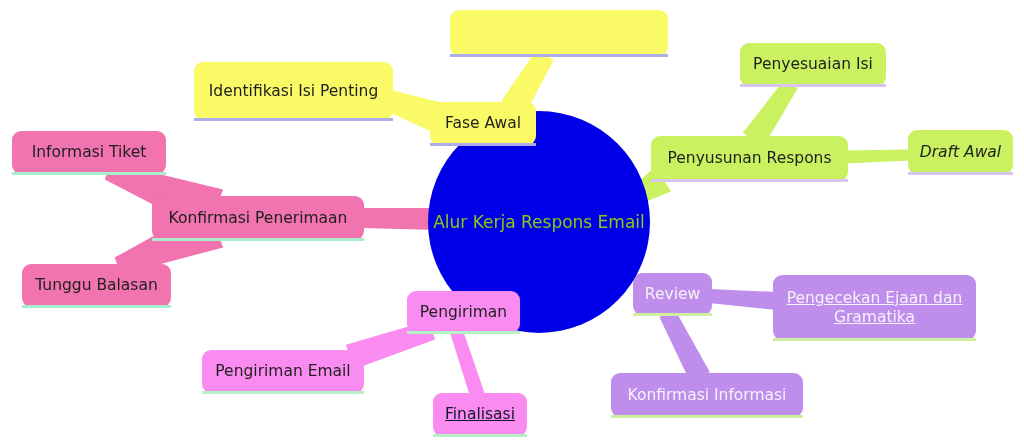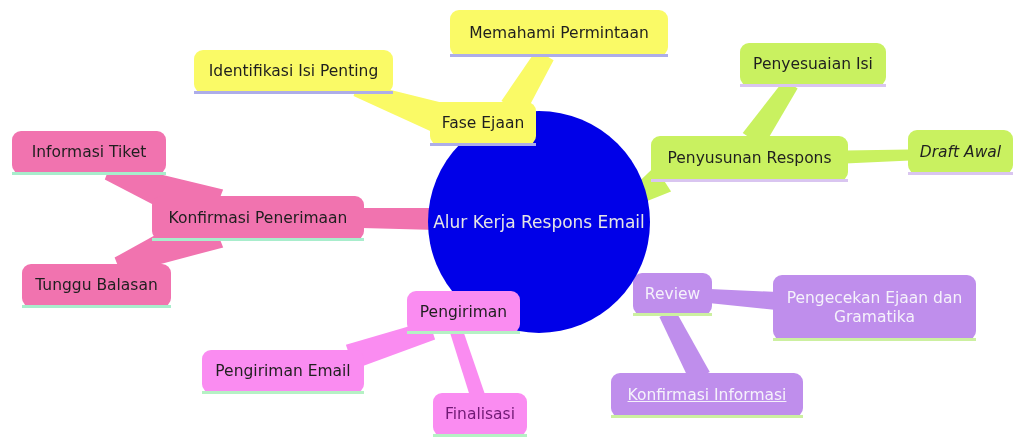--- a/index.html
+++ b/index.html
@@ -30,20 +30,21 @@
     line-height:1.2;
     box-sizing:border-box;
     padding:2px 6px;
     z-index:10;
   }
   .mind-node .label{
     white-space:nowrap;
   }
   .mind-node.wrap .label{
     white-space:normal;
+    text-decoration:underline;
   }
   .mind-node .divider{
     position:absolute;
     left:0;right:0;bottom:-1px;
     height:3px;
   }
   .root-node{
     position:absolute;
     border-radius:50%;
     display:flex;
@@ -66,33 +67,32 @@
       <polygon points="909.8,149.5 910.2,160.5 845.2,163.5 844.8,150.5" fill="#c9f160"></polygon>
       <polygon points="654.9,166.4 671.1,191.6 627.2,209.1 620.8,198.9" fill="#c9f160"></polygon>
       <polygon points="104.8,179.4 111.2,162.6 223.1,189.5 206.9,232.5" fill="#f173af"></polygon>
       <polygon points="121.4,274.4 114.6,257.6 206.8,206.6 223.2,247.4" fill="#f173af"></polygon>
       <polygon points="361.9,228.0 362.1,208.0 437.1,208.0 436.9,230.0" fill="#f173af"></polygon>
       <polygon points="428.9,320.5 435.1,339.5 354.1,369.3 345.9,344.7" fill="#fa8cf1"></polygon>
       <polygon points="449.8,332.0 462.2,328.0 485.1,394.7 470.9,399.3" fill="#fa8cf1"></polygon>
       <polygon points="708.5,303.0 709.5,289.0 777.7,292.0 776.3,310.0" fill="#bf8eec"></polygon>
       <polygon points="659.4,316.9 674.6,309.1 709.8,372.0 690.2,382.0" fill="#bf8eec"></polygon>
     </svg>
-    <div class="root-node" style="left: 428px; top: 111px; width: 222px; height: 222px; background: rgb(0, 0, 232); color: #e5e5e5;">
+    <div class="root-node" style="left: 428px; top: 111px; width: 222px; height: 222px; background: rgb(0, 0, 232); color: #84cc16;">
       <span class="label">Alur Kerja Respons Email</span>
     </div>
     <div class="mind-node" style="left: 450px; top: 10px; width: 218px; height: 46px; background: rgb(250, 250, 102); color: rgb(31, 31, 31);">
-      <span class="label">Memahami Permintaan</span>
       <div class="divider" style="background: rgb(173, 173, 233);"></div>
     </div>
-    <div class="mind-node" style="left: 194px; top: 50px; width: 199px; height: 43px; background: rgb(250, 250, 102); color: rgb(31, 31, 31);">
+    <div class="mind-node" style="left: 194px; top: 62px; width: 199px; height: 58px; background: rgb(250, 250, 102); color: rgb(31, 31, 31);">
       <span class="label">Identifikasi Isi Penting</span>
       <div class="divider" style="background: rgb(173, 173, 233);"></div>
     </div>
     <div class="mind-node" style="left: 430px; top: 102px; width: 106px; height: 43px; background: rgb(250, 250, 102); color: rgb(31, 31, 31);">
-      <span class="label">Fase Ejaan</span>
+      <span class="label">Fase Awal</span>
       <div class="divider" style="background: rgb(173, 173, 233);"></div>
     </div>
     <div class="mind-node" style="left: 740px; top: 43px; width: 146px; height: 43px; background: rgb(201, 241, 96); color: rgb(31, 31, 31);">
       <span class="label">Penyesuaian Isi</span>
       <div class="divider" style="background: rgb(217, 197, 240);"></div>
     </div>
     <div class="mind-node" style="left: 651px; top: 136px; width: 197px; height: 45px; background: rgb(201, 241, 96); color: rgb(31, 31, 31);">
       <span class="label">Penyusunan Respons</span>
       <div class="divider" style="background: rgb(217, 197, 240);"></div>
     </div>
@@ -113,29 +113,29 @@
       <div class="divider" style="background: rgb(168, 237, 204);"></div>
     </div>
     <div class="mind-node" style="left: 202px; top: 350px; width: 162px; height: 43px; background: rgb(250, 140, 241); color: rgb(31, 31, 31);">
       <span class="label">Pengiriman Email</span>
       <div class="divider" style="background: rgb(181, 241, 196);"></div>
     </div>
     <div class="mind-node" style="left: 407px; top: 291px; width: 113px; height: 42px; background: rgb(250, 140, 241); color: rgb(31, 31, 31);">
       <span class="label">Pengiriman</span>
       <div class="divider" style="background: rgb(181, 241, 196);"></div>
     </div>
-    <div class="mind-node" style="left: 433px; top: 393px; width: 94px; height: 43px; background: rgb(250, 140, 241); color: #701a75;">
+    <div class="mind-node" style="left: 433px; top: 393px; width: 94px; height: 43px; background: rgb(250, 140, 241); color: #0f172a; text-decoration: underline;">
       <span class="label">Finalisasi</span>
       <div class="divider" style="background: rgb(181, 241, 196);"></div>
     </div>
     <div class="mind-node" style="left: 633px; top: 273px; width: 79px; height: 42px; background: rgb(191, 142, 236); color: rgb(245, 242, 251); z-index: 4;">
       <span class="label">Review</span>
       <div class="divider" style="background: rgb(204, 240, 160);"></div>
     </div>
     <div class="mind-node wrap" style="left: 773px; top: 275px; width: 203px; height: 65px; background: rgb(191, 142, 236); color: rgb(245, 242, 251);">
       <span class="label">Pengecekan Ejaan dan Gramatika</span>
       <div class="divider" style="background: rgb(204, 240, 160);"></div>
     </div>
-    <div class="mind-node" style="left: 611px; top: 373px; width: 192px; height: 44px; background: rgb(191, 142, 236); color: rgb(245, 242, 251); text-decoration: underline;">
+    <div class="mind-node" style="left: 611px; top: 373px; width: 192px; height: 44px; background: rgb(191, 142, 236); color: rgb(245, 242, 251);">
       <span class="label">Konfirmasi Informasi</span>
       <div class="divider" style="background: rgb(204, 240, 160);"></div>
     </div>
   </div>
 
 </body></html>

